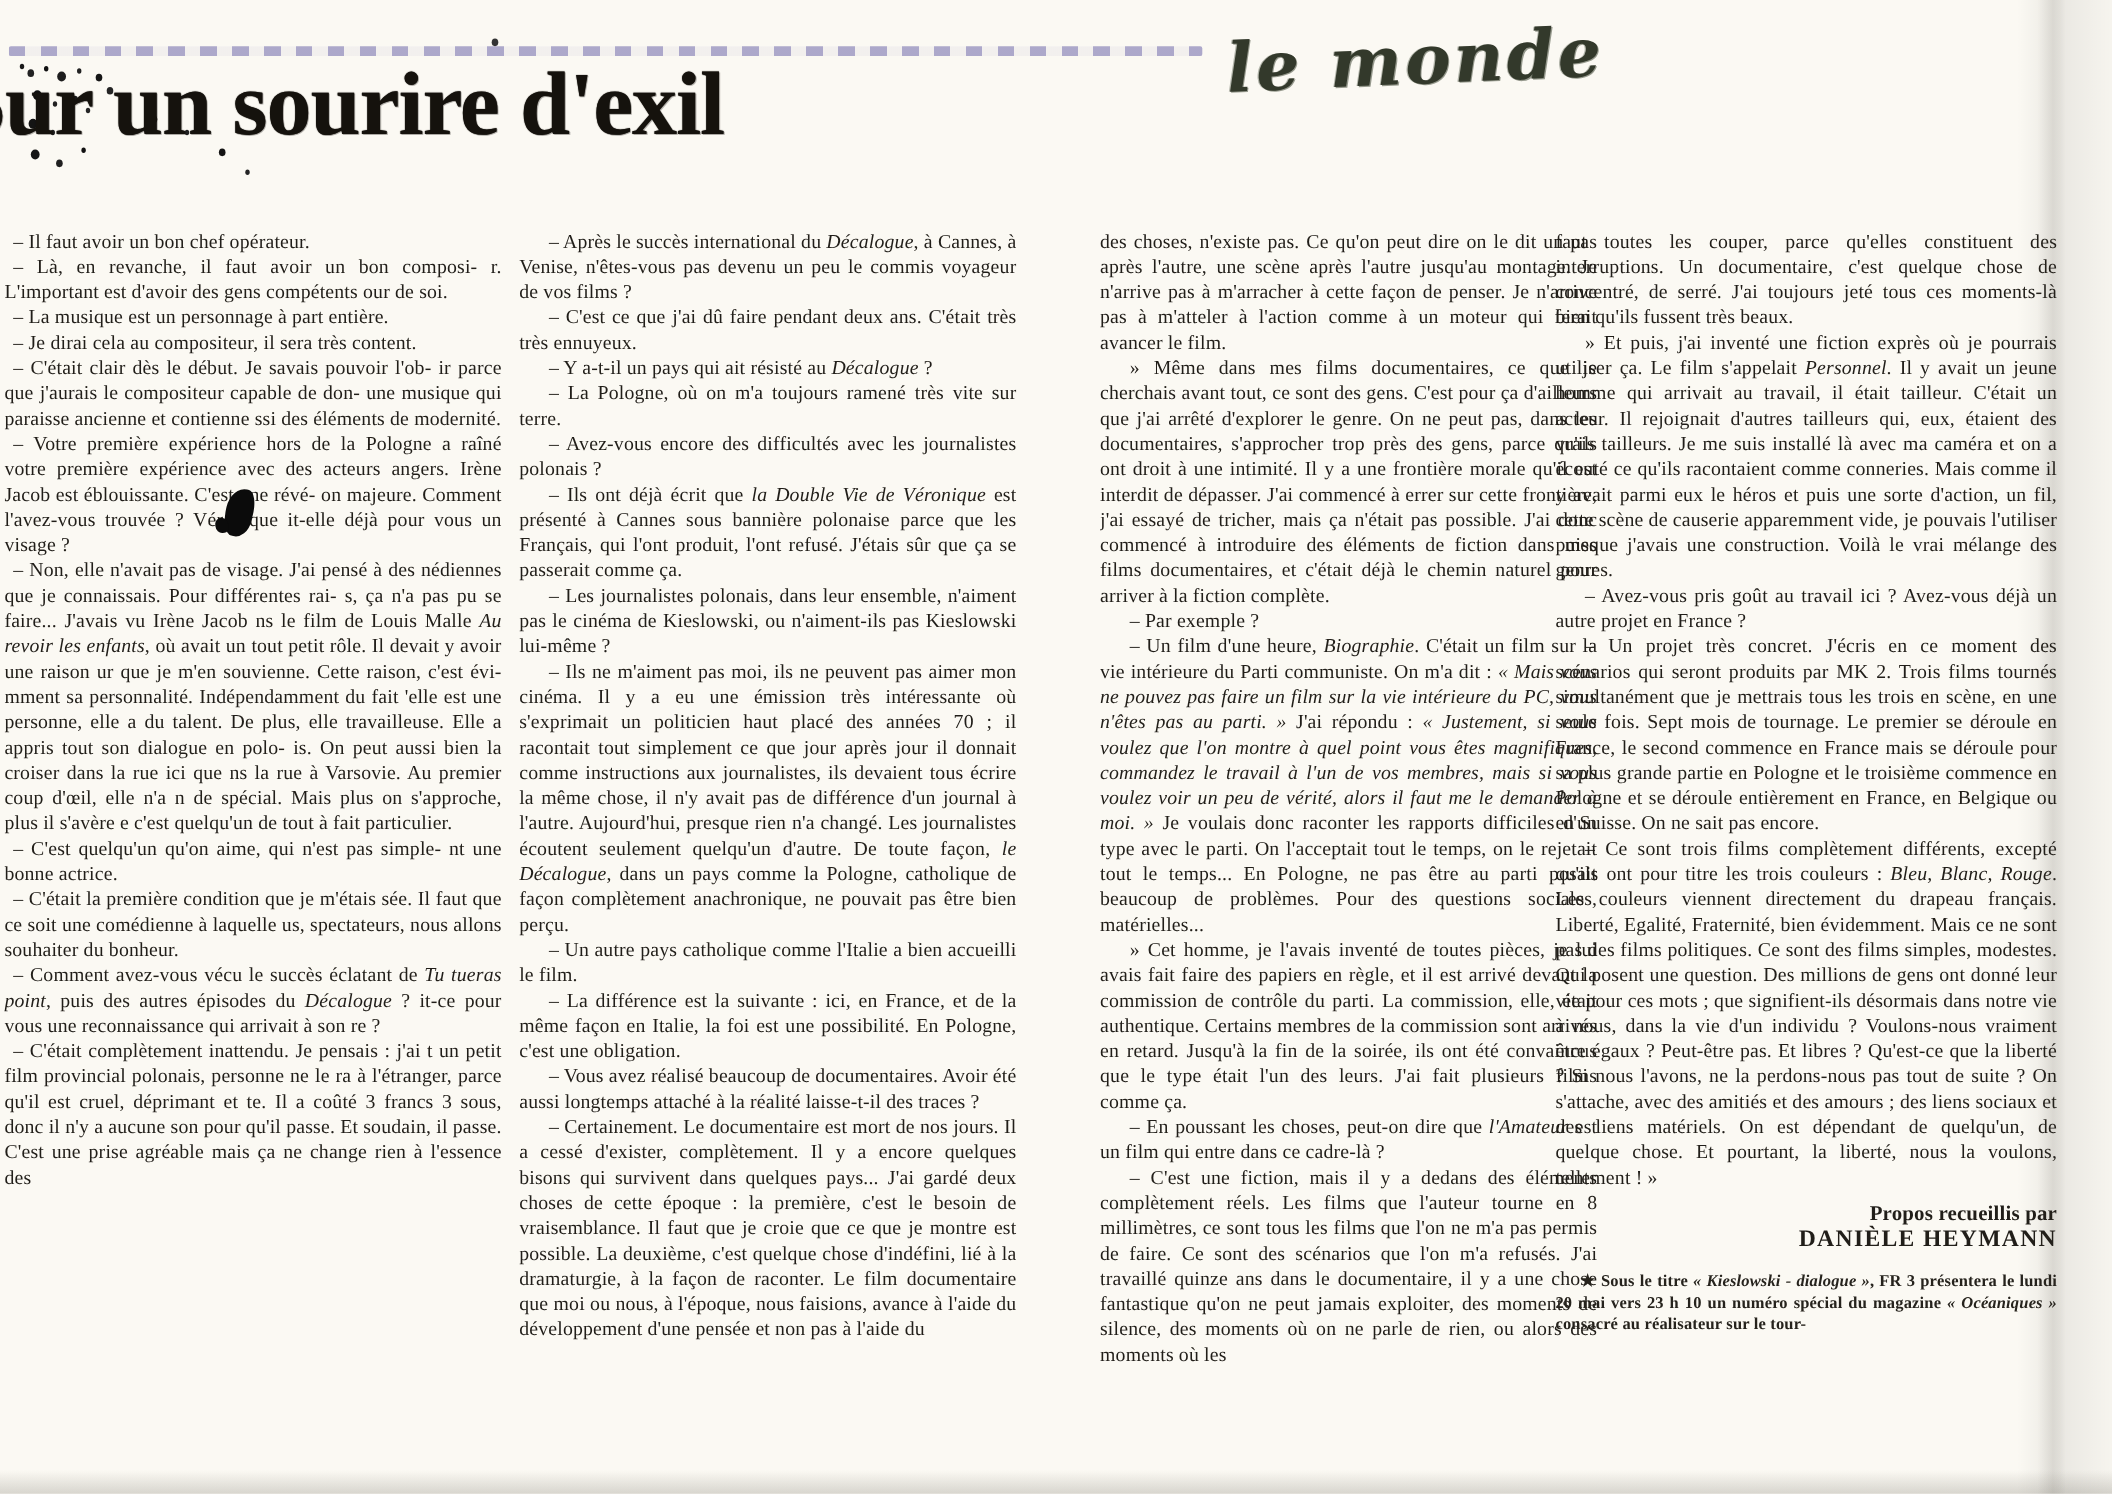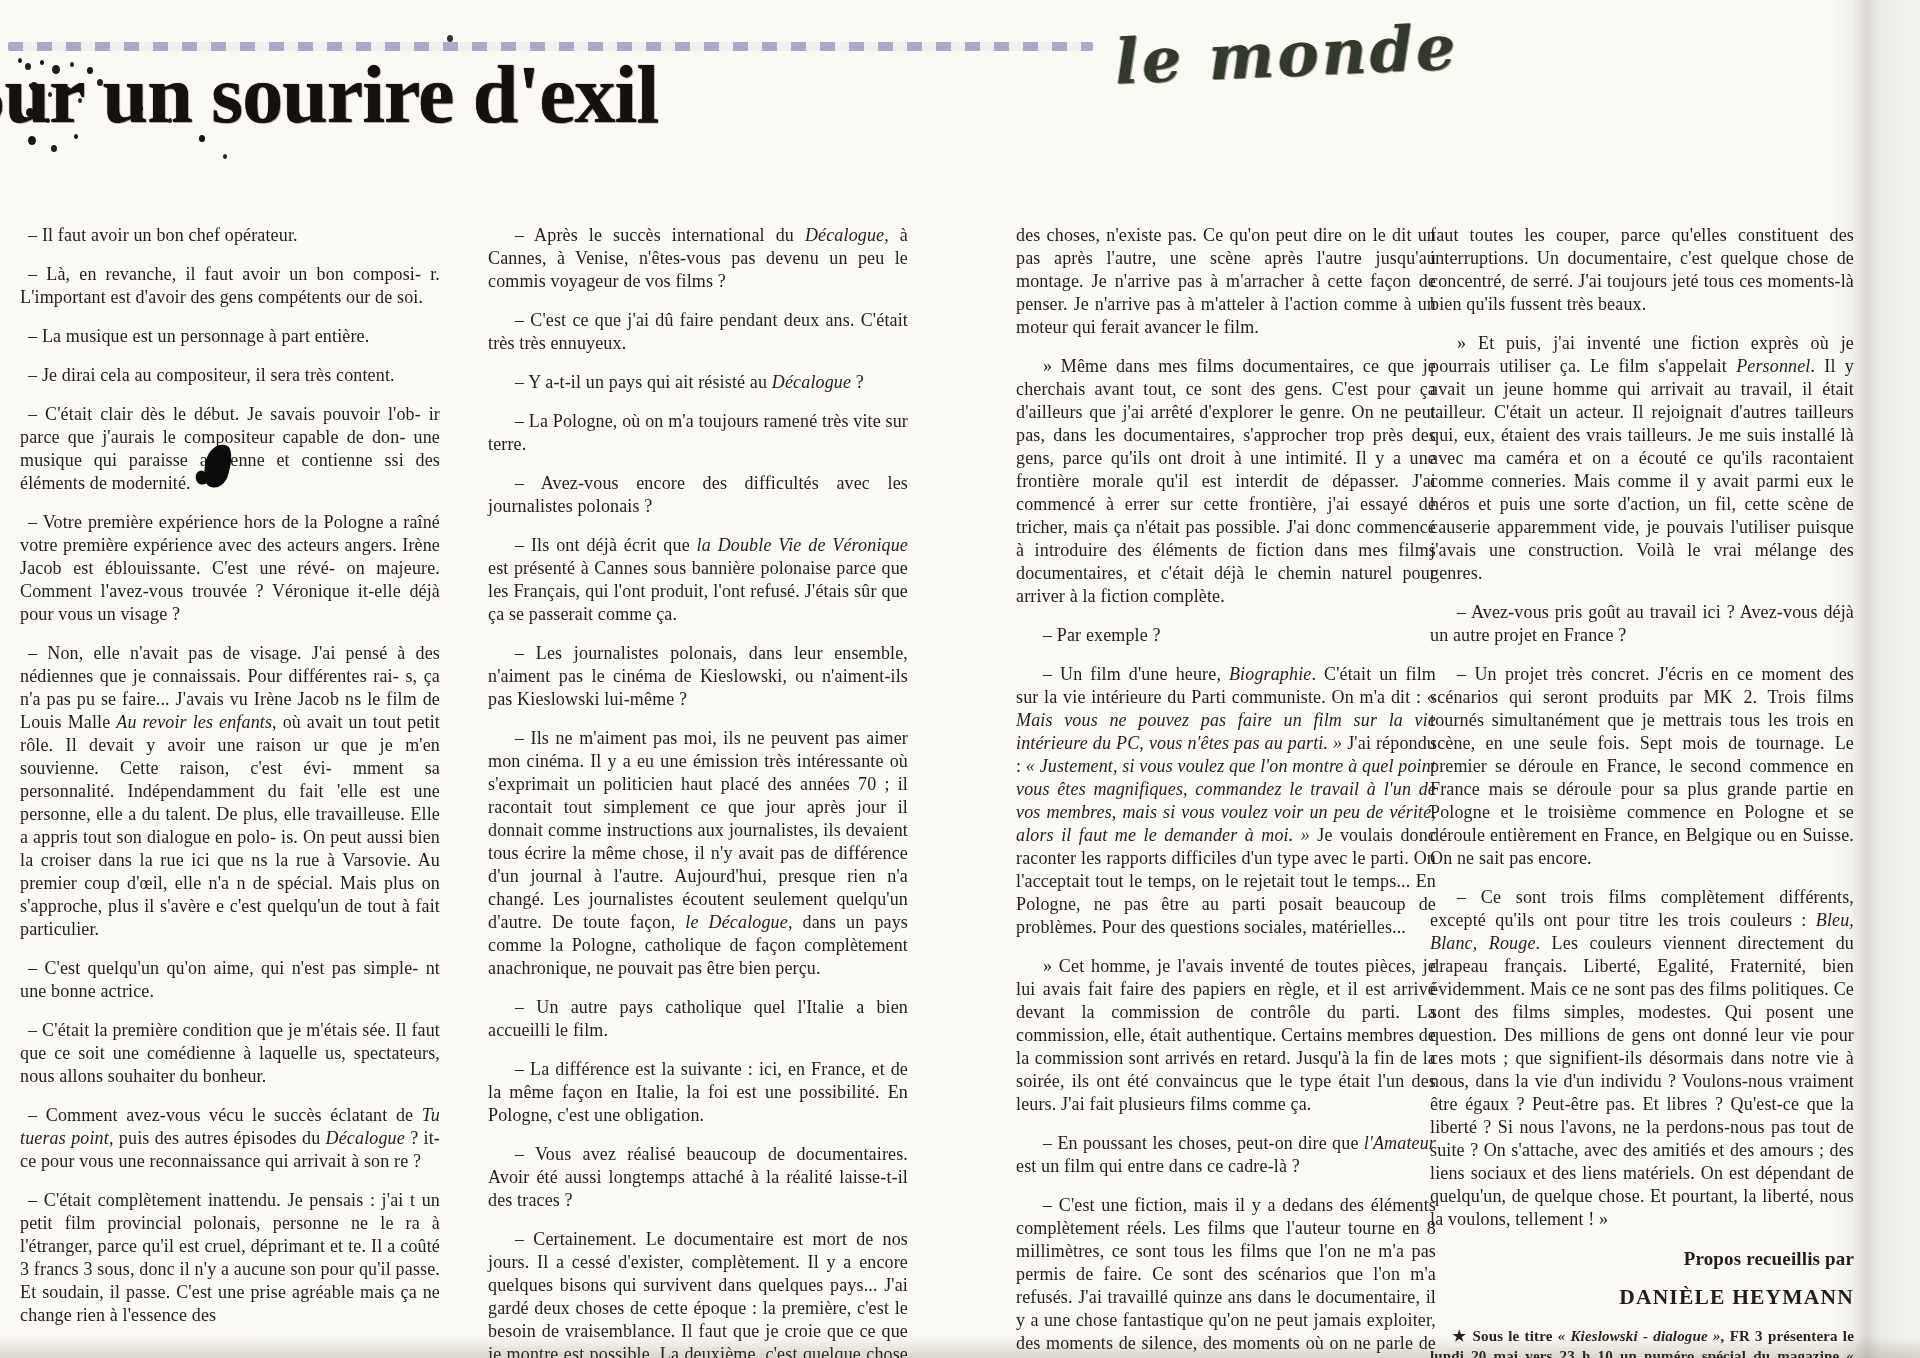--- a/index.html
+++ b/index.html
@@ -50,21 +50,21 @@
     border-radius:50% 60% 40% 55%;transform:rotate(-20deg);
   }
   .edge-shadow-right{position:absolute;top:0;left:1852px;width:26px;height:1358px;
     background:linear-gradient(90deg, rgba(0,0,0,0) 0%, rgba(60,55,45,.10) 55%, rgba(0,0,0,0) 100%);}
   .edge-strip-bottom{position:absolute;left:0;top:1336px;width:1920px;height:22px;
     background:linear-gradient(0deg, rgba(90,85,70,.14), rgba(0,0,0,0));}
   .col{
     position:absolute;top:208px;height:1150px;overflow:hidden;
     text-align:justify;font-size:18px;line-height:23px;letter-spacing:.15px;
   }
-  .col p{margin:16px;text-indent:1.5em;}
+  .col p{margin:0;text-indent:1.5em;}
   #col-1 p{text-indent:.45em;}
   .col p.cont{text-indent:0;}
   .q{font-weight:normal;}
   .byline-prefix{font-weight:bold;text-align:right;text-indent:0 !important;margin-top:10px !important;font-size:19px;}
   .byline-name{font-weight:bold;text-align:right;text-indent:0 !important;font-size:21.5px;letter-spacing:1.2px;}
   .footnote{font-size:15px;line-height:19.5px;font-weight:bold;margin-top:18px !important;color:#26231d;}
   #col-1{left:4px;width:452px;}
   #col-2{left:472px;width:452px;}
   #col-3{left:1000px;width:452px;}
   #col-4{left:1414px;width:456px;}
@@ -92,21 +92,21 @@
   </div>
 <div class="col" id="col-2">
     <p class="q">– Après le succès international du <i>Décalogue</i>, à Cannes, à Venise, n'êtes-vous pas devenu un peu le commis voyageur de vos films ?</p>
     <p class="a">– C'est ce que j'ai dû faire pendant deux ans. C'était très très ennuyeux.</p>
     <p class="q">– Y a-t-il un pays qui ait résisté au <i>Décalogue</i> ?</p>
     <p class="a">– La Pologne, où on m'a toujours ramené très vite sur terre.</p>
     <p class="q">– Avez-vous encore des difficultés avec les journalistes polonais ?</p>
     <p class="a">– Ils ont déjà écrit que <i>la Double Vie de Véronique</i> est présenté à Cannes sous bannière polonaise parce que les Français, qui l'ont produit, l'ont refusé. J'étais sûr que ça se passerait comme ça.</p>
     <p class="q">– Les journalistes polonais, dans leur ensemble, n'aiment pas le cinéma de Kieslowski, ou n'aiment-ils pas Kieslowski lui-même ?</p>
     <p class="a">– Ils ne m'aiment pas moi, ils ne peuvent pas aimer mon cinéma. Il y a eu une émission très intéressante où s'exprimait un politicien haut placé des années 70 ; il racontait tout simplement ce que jour après jour il donnait comme instructions aux journalistes, ils devaient tous écrire la même chose, il n'y avait pas de différence d'un journal à l'autre. Aujourd'hui, presque rien n'a changé. Les journalistes écoutent seulement quelqu'un d'autre. De toute façon, <i>le Décalogue</i>, dans un pays comme la Pologne, catholique de façon complètement anachronique, ne pouvait pas être bien perçu.</p>
-    <p class="q">– Un autre pays catholique quel l'Italie a bien accueilli le film.</p>
+    <p class="q">– Un autre pays catholique comme l'Italie a bien accueilli le film.</p>
     <p class="a">– La différence est la suivante : ici, en France, et de la même façon en Italie, la foi est une possibilité. En Pologne, c'est une obligation.</p>
     <p class="q">– Vous avez réalisé beaucoup de documentaires. Avoir été aussi longtemps attaché à la réalité laisse-t-il des traces ?</p>
     <p class="a">– Certainement. Le documentaire est mort de nos jours. Il a cessé d'exister, complètement. Il y a encore quelques bisons qui survivent dans quelques pays... J'ai gardé deux choses de cette époque : la première, c'est le besoin de vraisemblance. Il faut que je croie que ce que je montre est possible. La deuxième, c'est quelque chose d'indéfini, lié à la dramaturgie, à la façon de raconter. Le film documentaire que moi ou nous, à l'époque, nous faisions, avance à l'aide du développement d'une pensée et non pas à l'aide du</p>
   </div>
 <div class="col" id="col-3">
     <p class="cont">des choses, n'existe pas. Ce qu'on peut dire on le dit un pas après l'autre, une scène après l'autre jusqu'au montage. Je n'arrive pas à m'arracher à cette façon de penser. Je n'arrive pas à m'atteler à l'action comme à un moteur qui ferait avancer le film.</p>
     <p class="a">» Même dans mes films documentaires, ce que je cherchais avant tout, ce sont des gens. C'est pour ça d'ailleurs que j'ai arrêté d'explorer le genre. On ne peut pas, dans les documentaires, s'approcher trop près des gens, parce qu'ils ont droit à une intimité. Il y a une frontière morale qu'il est interdit de dépasser. J'ai commencé à errer sur cette frontière, j'ai essayé de tricher, mais ça n'était pas possible. J'ai donc commencé à introduire des éléments de fiction dans mes films documentaires, et c'était déjà le chemin naturel pour arriver à la fiction complète.</p>
     <p class="q">– Par exemple ?</p>
     <p class="a">– Un film d'une heure, <i>Biographie</i>. C'était un film sur la vie intérieure du Parti communiste. On m'a dit : <i>« Mais vous ne pouvez pas faire un film sur la vie intérieure du PC, vous n'êtes pas au parti. »</i> J'ai répondu : <i>« Justement, si vous voulez que l'on montre à quel point vous êtes magnifiques, commandez le travail à l'un de vos membres, mais si vous voulez voir un peu de vérité, alors il faut me le demander à moi. »</i> Je voulais donc raconter les rapports difficiles d'un type avec le parti. On l'acceptait tout le temps, on le rejetait tout le temps... En Pologne, ne pas être au parti posait beaucoup de problèmes. Pour des questions sociales, matérielles...</p>
     <p class="a">» Cet homme, je l'avais inventé de toutes pièces, je lui avais fait faire des papiers en règle, et il est arrivé devant la commission de contrôle du parti. La commission, elle, était authentique. Certains membres de la commission sont arrivés en retard. Jusqu'à la fin de la soirée, ils ont été convaincus que le type était l'un des leurs. J'ai fait plusieurs films comme ça.</p>

